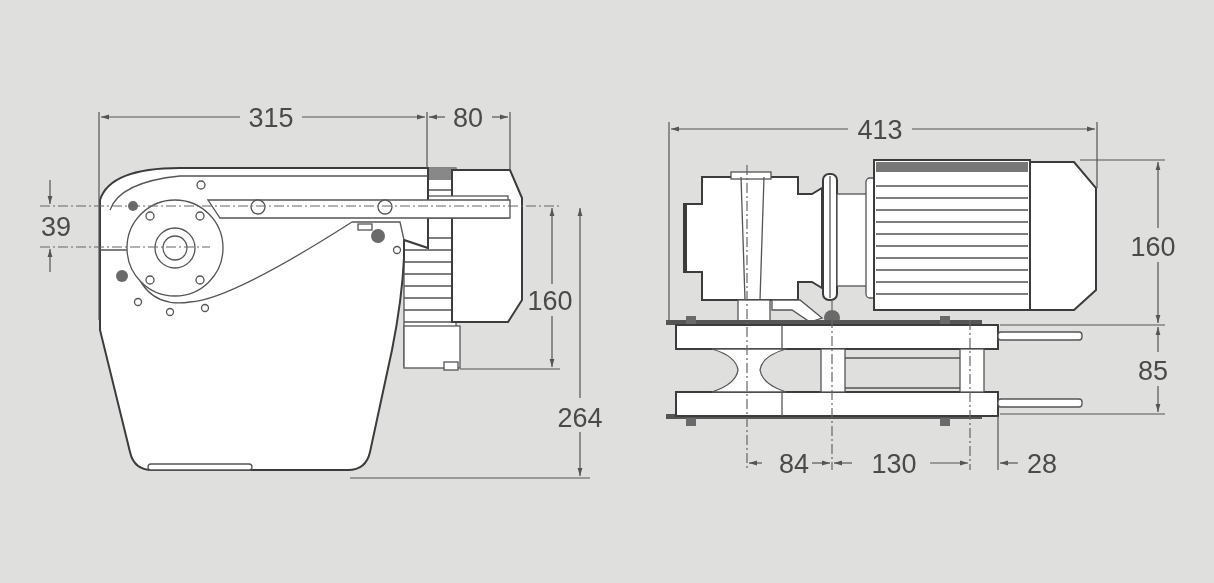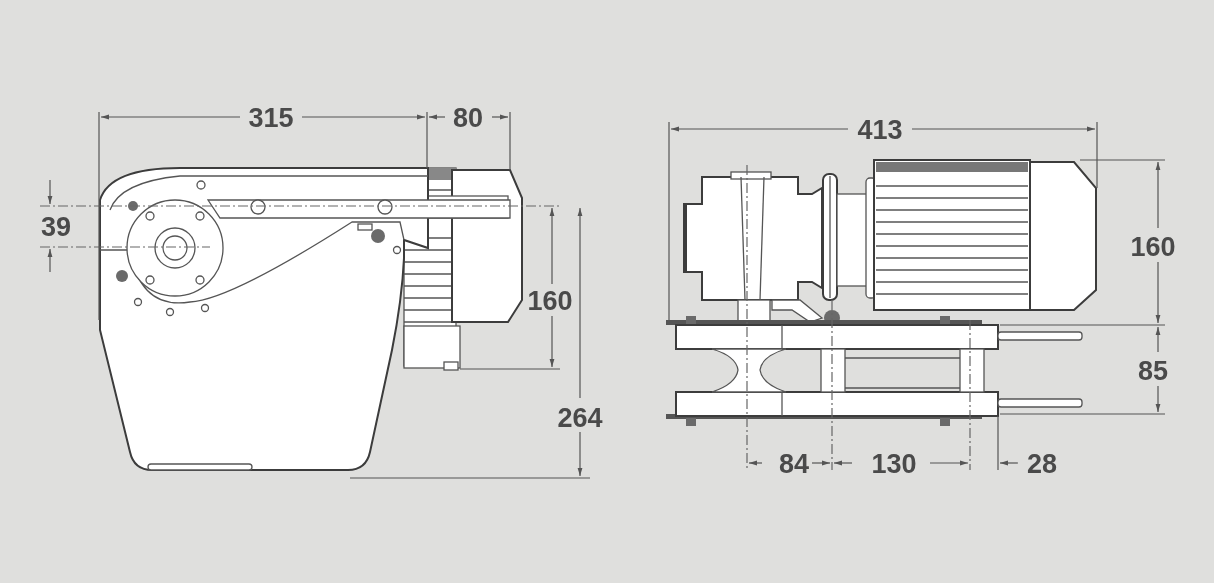--- a/index.html
+++ b/index.html
@@ -1,17 +1,17 @@
 <!DOCTYPE html>
 <html><head>
 <meta charset="utf-8">
 <style>
   html,body{margin:0;padding:0;background:#dfdfdd;}
   body{width:1214px;height:583px;overflow:hidden;font-family:"Liberation Sans",sans-serif;}
-  #stage{position:absolute;left:0;top:0;width:1214px;height:583px;font-weight:bold;}
+  #stage{position:absolute;left:0;top:0;width:1214px;height:583px;}
   svg{position:absolute;left:0;top:0;}
   .dim text{font-family:"Liberation Sans",sans-serif;font-size:27px;fill:#4a4a4a;}
   .ol{stroke:#3c3c3c;stroke-width:2;fill:#fff;}
   .ol-thin{stroke:#555;stroke-width:1.3;fill:#fff;}
   .ln{stroke:#555;stroke-width:1.3;fill:none;}
   .dl{stroke:#555;stroke-width:1.2;fill:none;}
   .cl{stroke:#666;stroke-width:1.2;fill:none;stroke-dasharray:10 3 2 3;}
   .fin{stroke:#555;stroke-width:1.3;}
   .dark{fill:#6a6a6a;}
 </style>

